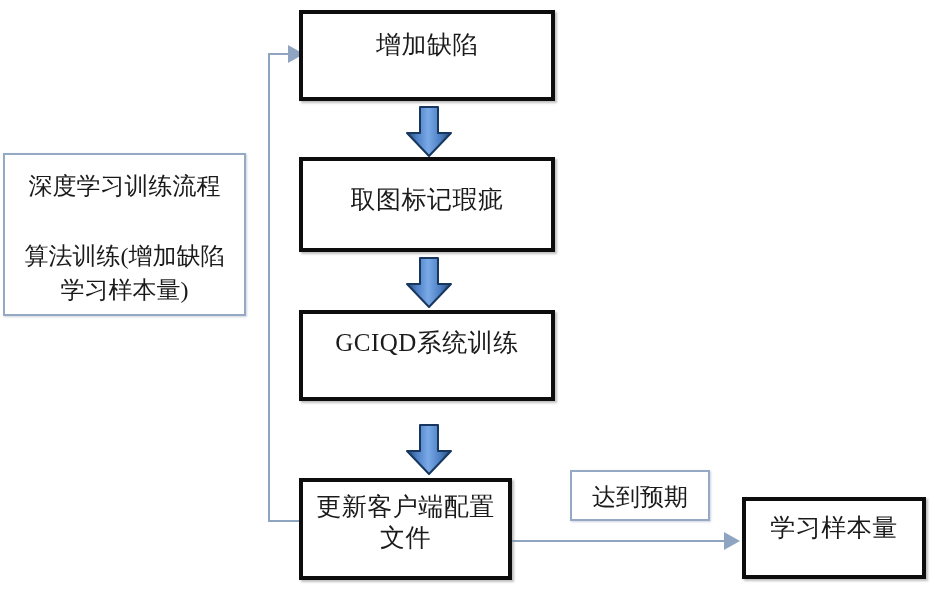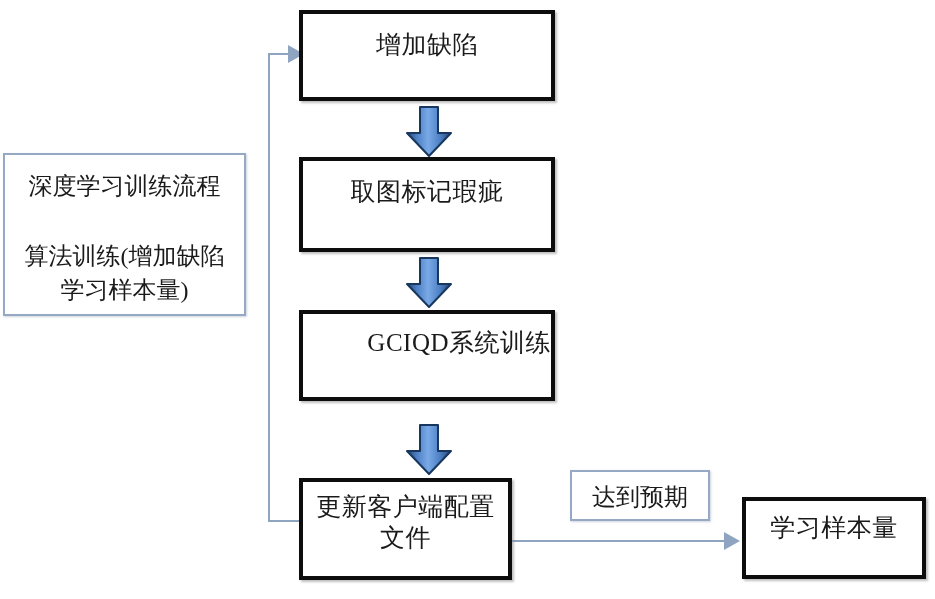--- a/index.html
+++ b/index.html
@@ -143,25 +143,25 @@
 
 算法训练(增加缺陷
 学习样本量)</div>
   </div>
 
   <div class="node-box" style="left:299px; top:10px; width:256px; height:91px;">
     <div class="node-label" style="top:16px;">增加缺陷</div>
   </div>
 
   <div class="node-box" style="left:299px; top:157px; width:256px; height:95px;">
-    <div class="node-label" style="top:16px;text-align:center;">取图标记瑕疵</div>
+    <div class="node-label" style="top:24px;text-align:center;">取图标记瑕疵</div>
   </div>
 
   <div class="node-box" style="left:299px; top:310px; width:256px; height:91px;">
-    <div class="node-label" style="top:14px;text-align:right;">GCIQD系统训练</div>
+    <div class="node-label" style="top:14px;">GCIQD系统训练</div>
   </div>
 
   <div class="node-box" style="left:299px; top:478px; width:213px; height:102px;">
     <div class="node-label" style="top:10px;">更新客户端配置
 文件</div>
   </div>
 
   <div class="node-box" style="left:742px; top:497px; width:184px; height:82px;">
     <div class="node-label" style="top:12px;">学习样本量</div>
   </div>

